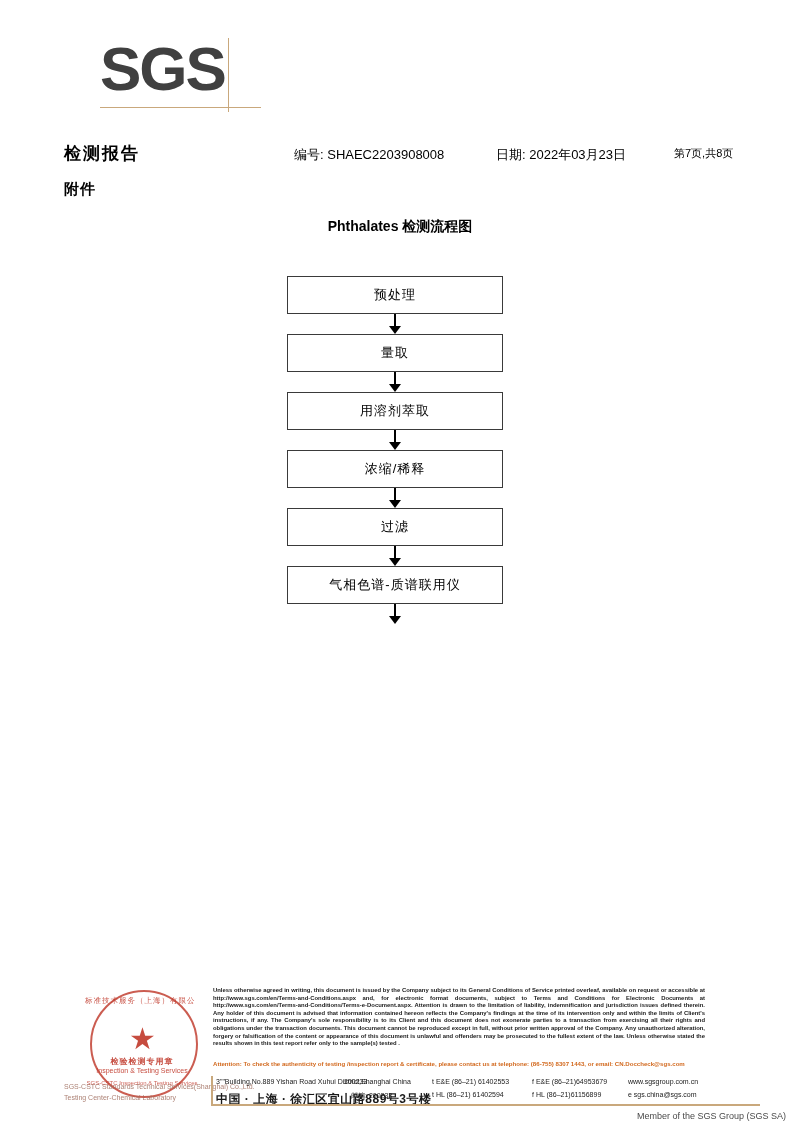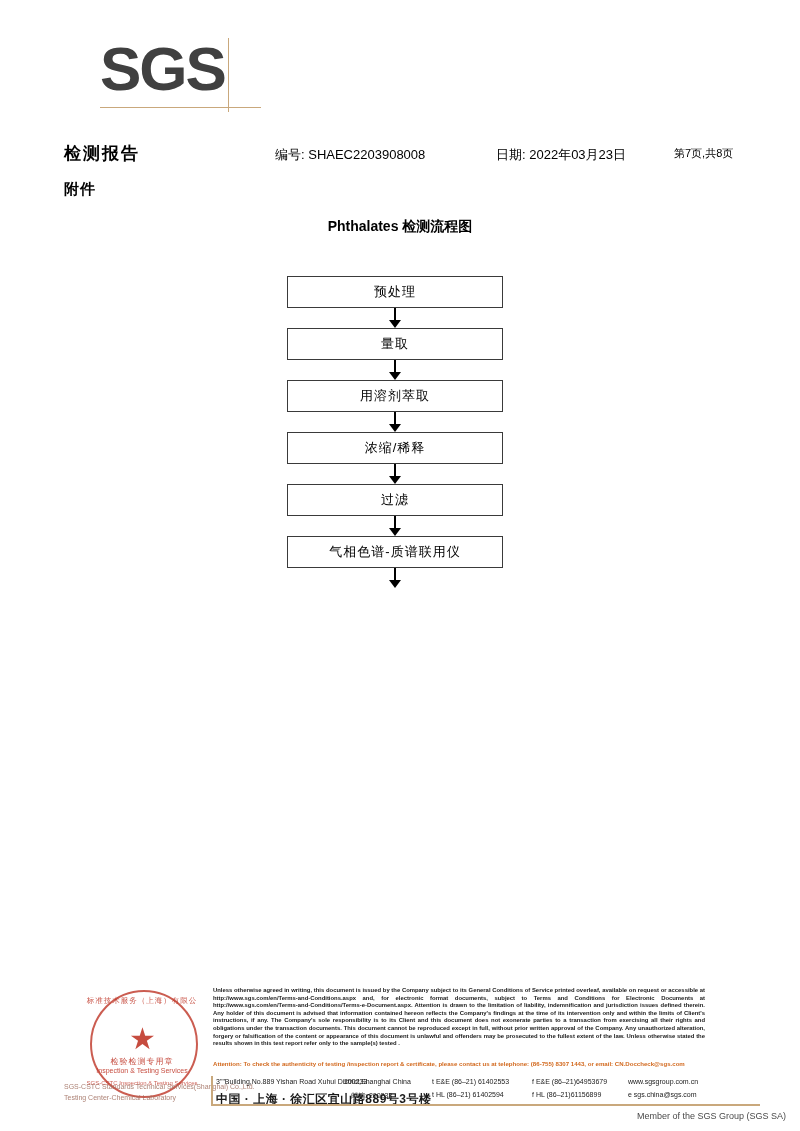--- a/index.html
+++ b/index.html
@@ -64,21 +64,21 @@
     position: absolute;
     left: 0;
     top: 0;
     font-size: 17px;
     font-weight: bold;
     letter-spacing: 2px;
     font-family: Liberation Serif, serif;
   }
   #report-no {
     position: absolute;
-    left: 211px;
+    left: 230px;
     top: 4px;
     font-size: 13px;
     white-space: nowrap;
   }
   #report-date {
     position: absolute;
     left: 432px;
     top: 4px;
     font-size: 13px;
     white-space: nowrap;
@@ -111,21 +111,21 @@
     font-weight: bold;
   }
   #flowchart {
     position: absolute;
     left: 287px;
     top: 276px;
     width: 216px;
   }
   .flow-node {
     width: 216px;
-    height: 32px;
+    height: 38px;
     box-sizing: border-box;
     border: 1px solid #3a3a3a;
     display: flex;
     align-items: center;
     justify-content: center;
     font-size: 13px;
     background: #ffffff;
     letter-spacing: 1px;
   }
   .flow-arrow {
@@ -182,37 +182,38 @@
   #stamp-cn {
     position: absolute;
     left: 0;
     top: 68px;
     width: 136px;
     text-align: center;
     font-size: 8px;
     color: #c0392b;
     opacity: 0.9;
     letter-spacing: 1px;
+    font-weight: bold;
   }
   #stamp-en {
     position: absolute;
     left: 0;
     top: 79px;
     width: 136px;
     text-align: center;
     font-size: 7px;
     color: #c0392b;
     opacity: 0.9;
   }
   #stamp-arc-top {
     position: absolute;
-    left: 0;
+    left: 11px;
     top: 8px;
     width: 136px;
-    text-align: center;
+    text-align: left;
     font-size: 7.5px;
     color: #c0392b;
     opacity: 0.85;
     letter-spacing: 1px;
   }
   #stamp-arc-bottom {
     position: absolute;
     left: 0;
     top: 92px;
     width: 136px;

